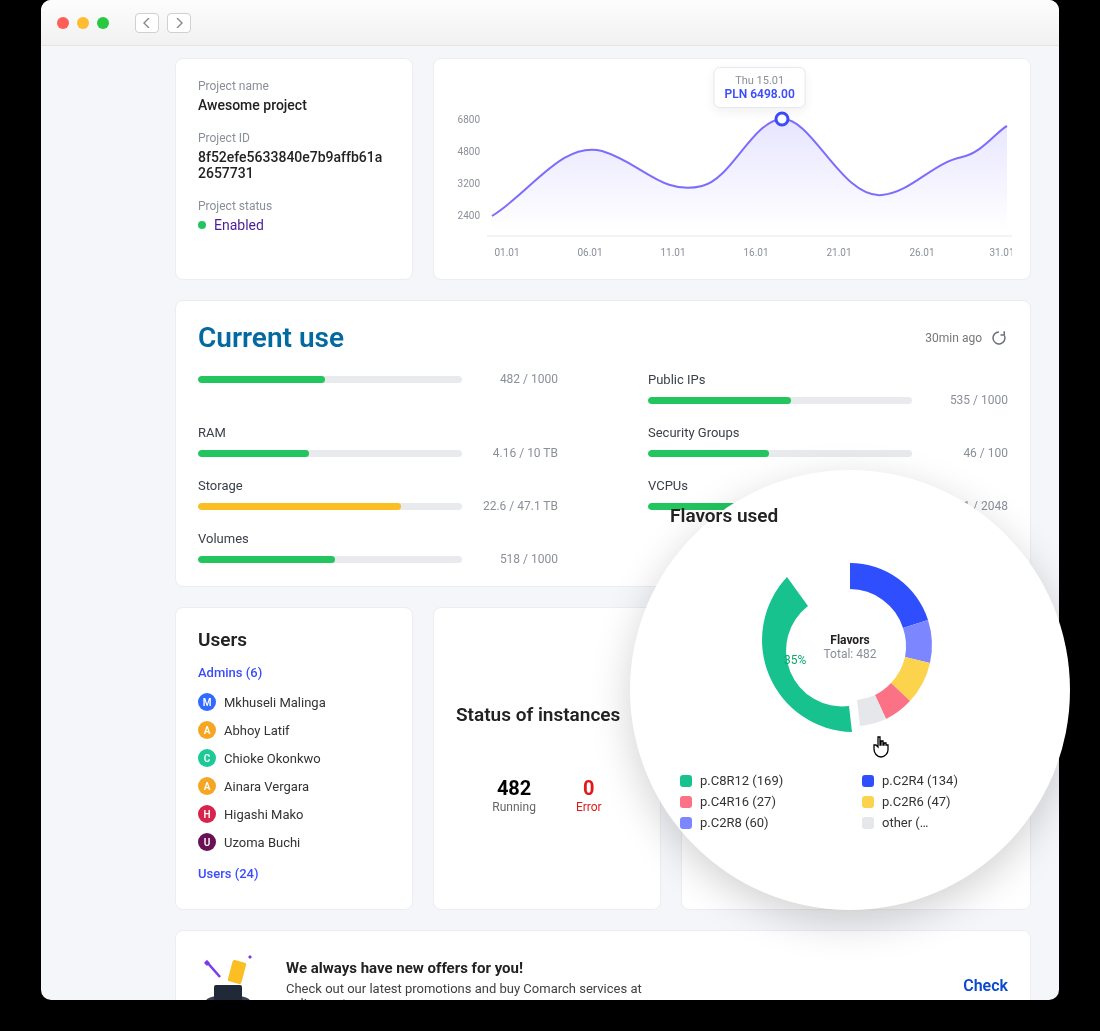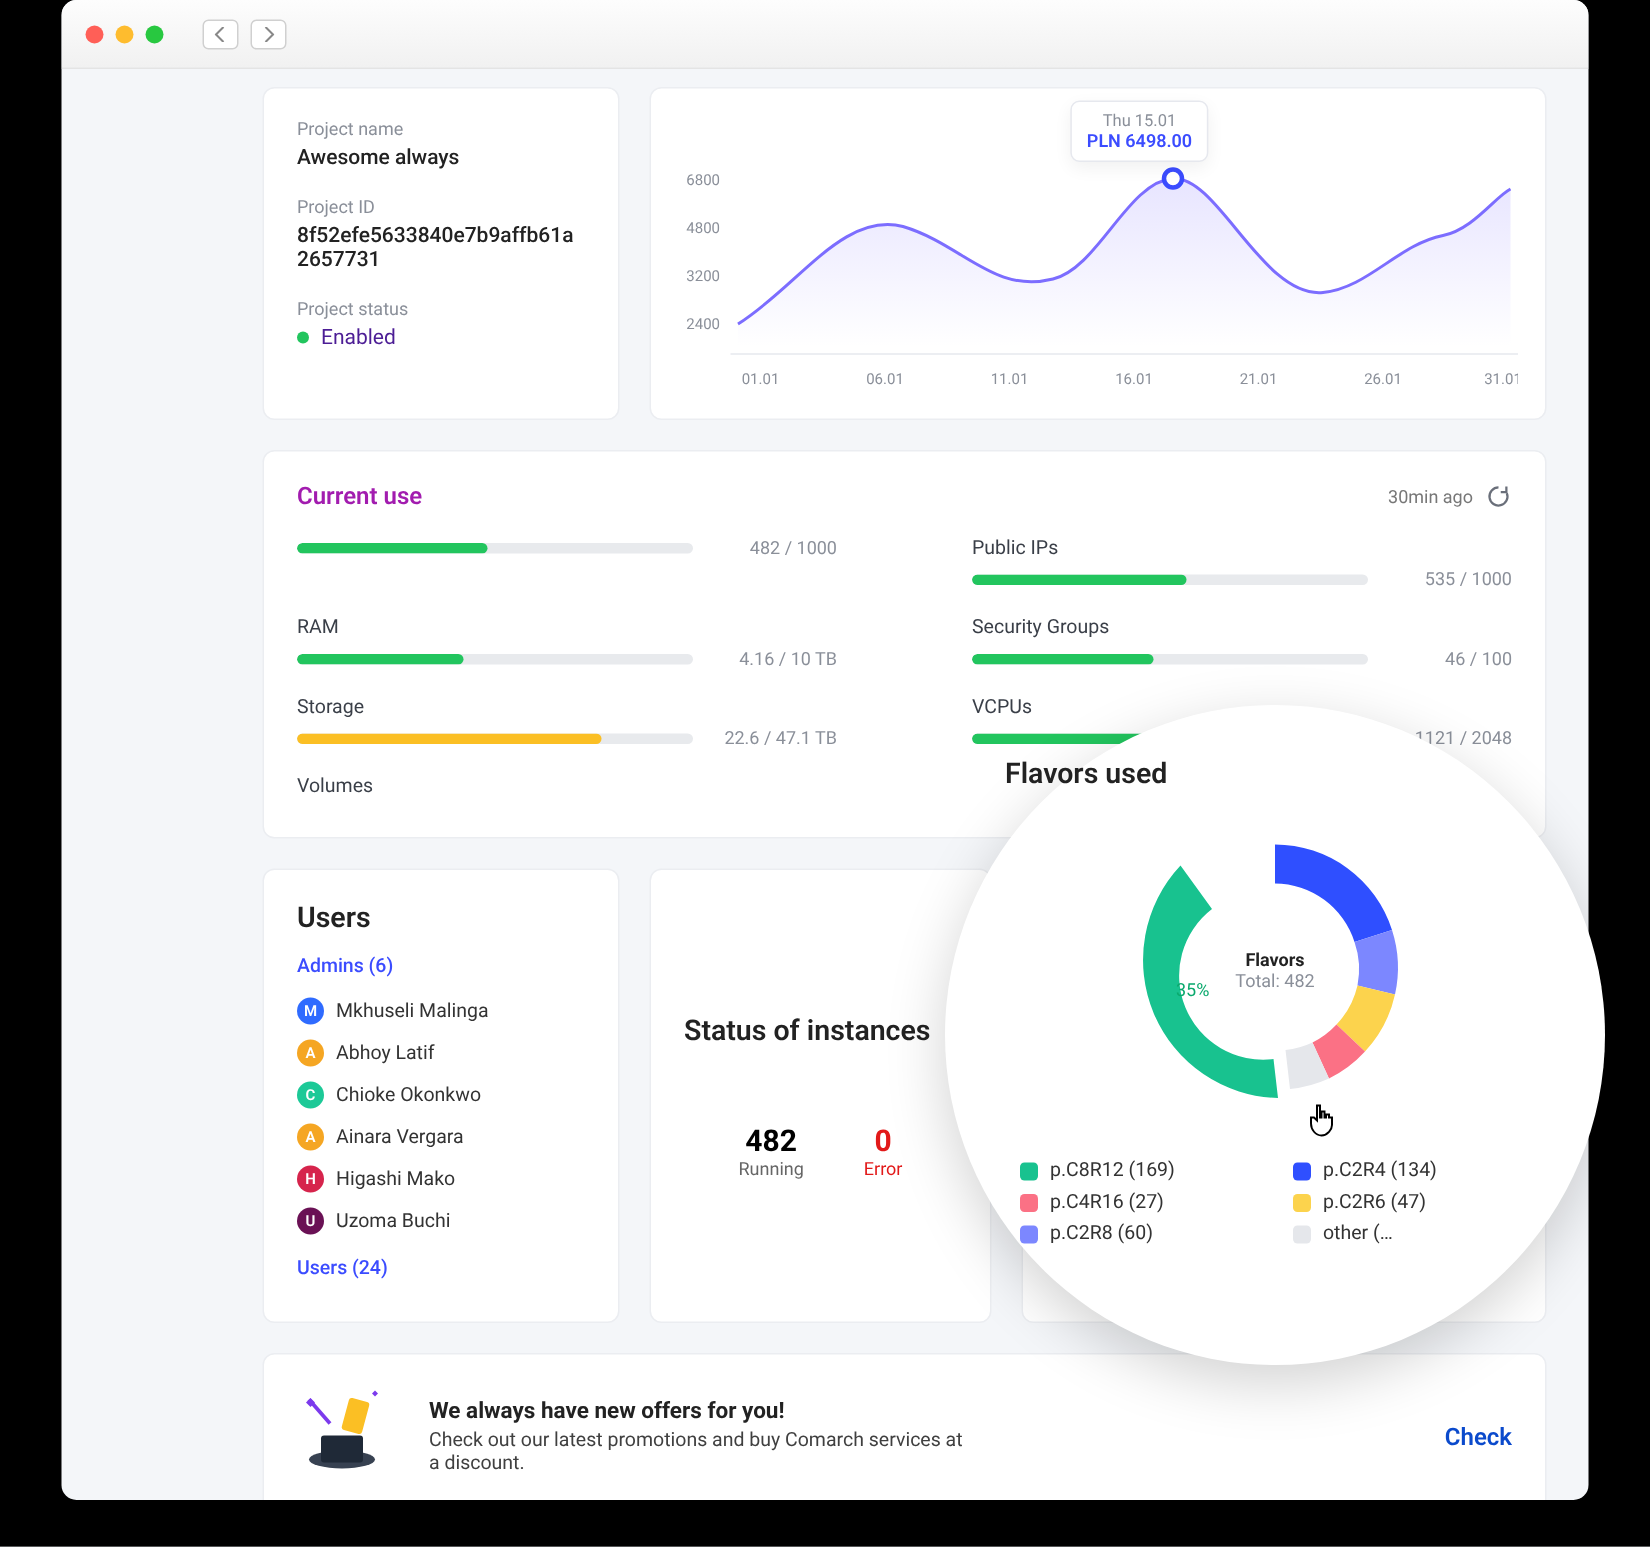--- a/index.html
+++ b/index.html
@@ -20,21 +20,21 @@
   .status-row { display: flex; align-items: center; gap: 8px; }
   .status-dot { width: 8px; height: 8px; border-radius: 50%; background: #22c55e; }
   
   .chart-card { position: relative; padding: 12px 18px 8px; }
   .chart-svg { width: 100%; height: 200px; display: block; }
   .tooltip { position: absolute; top: 8px; left: 50%; transform: translateX(-20%); background: #fff; border: 1px solid #e6e8ee; border-radius: 6px; padding: 6px 10px; box-shadow: 0 4px 12px rgba(0,0,0,0.06); text-align: center; }
   .tooltip .tt-date { font-size: 11px; color: #8a8f99; }
   .tooltip .tt-value { font-size: 12px; color: #3b4cff; font-weight: 600; }
   
   .cu-head { display: flex; align-items: center; justify-content: space-between; margin-bottom: 18px; }
-  .cu-title { font-size: 16px; font-weight: 600; color: #a21caf; }
+  .cu-title { font-size: 28px; font-weight: 600; color: #0369a1; }
   .cu-time { font-size: 12px; color: #777; display: flex; align-items: center; gap: 8px; }
   .refresh-icon { width: 18px; height: 18px; color: #6a6f7a; cursor: pointer; }
   .cu-grid { display: grid; grid-template-columns: 1fr 1fr; column-gap: 90px; row-gap: 18px; }
   .metric-name { font-size: 13px; color: #3a3f48; margin-bottom: 6px; }
   .metric-row { display: flex; align-items: center; gap: 18px; }
   .bar { flex: 1; height: 7px; background: #e8eaed; border-radius: 4px; overflow: hidden; position: relative; }
   .fill { height: 100%; border-radius: 4px; }
   .fill.green { background: #22c55e; }
   .fill.yellow { background: #fbbf24; }
   .metric-value { font-size: 12px; color: #8a8f99; min-width: 78px; text-align: right; }
@@ -89,21 +89,21 @@
             <path d="M2 0 L7 5 L2 10" fill="none" stroke="currentColor" stroke-width="1.4"></path>
           </svg>
       </span>
     </div>
 
     <div class="content">
 
       <div class="row1">
         <div class="card">
           <div class="label">Project name</div>
-          <div class="value">Awesome always</div>
+          <div class="value">Awesome project</div>
           <div class="label">Project ID</div>
           <div class="value">8f52efe5633840e7b9affb61a2657731</div>
           <div class="label">Project status</div>
           <div class="status-row">
             <span class="status-dot"></span>
             <span style="font-size:14px;color:#4c1d95">Enabled</span>
           </div>
         </div>
 
         <div class="card chart-card">
@@ -203,20 +203,26 @@
               <div class="metric-name">VCPUs</div>
               <div class="metric-row">
                 <div class="bar">
                   <div class="fill green" style="width:55%"></div>
                 </div>
                 <div class="metric-value">1121 / 2048</div>
               </div>
             </div>
             <div>
               <div class="metric-name">Volumes</div>
+              <div class="metric-row">
+                <div class="bar">
+                  <div class="fill green" style="width:52%"></div>
+                </div>
+                <div class="metric-value">518 / 1000</div>
+              </div>
             </div>
             <div></div>
           </div>
       </div>
 
       <div class="row3">
         <div class="card">
           <div class="section-title">Users</div>
           <div class="link-head">Admins (6)</div>
           <div id="user-list">

